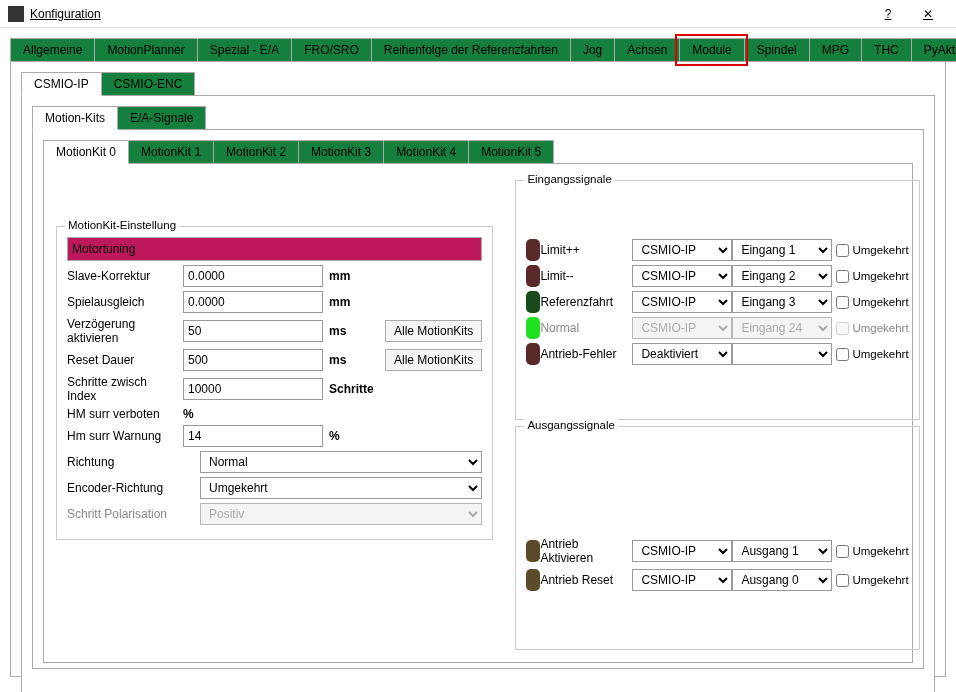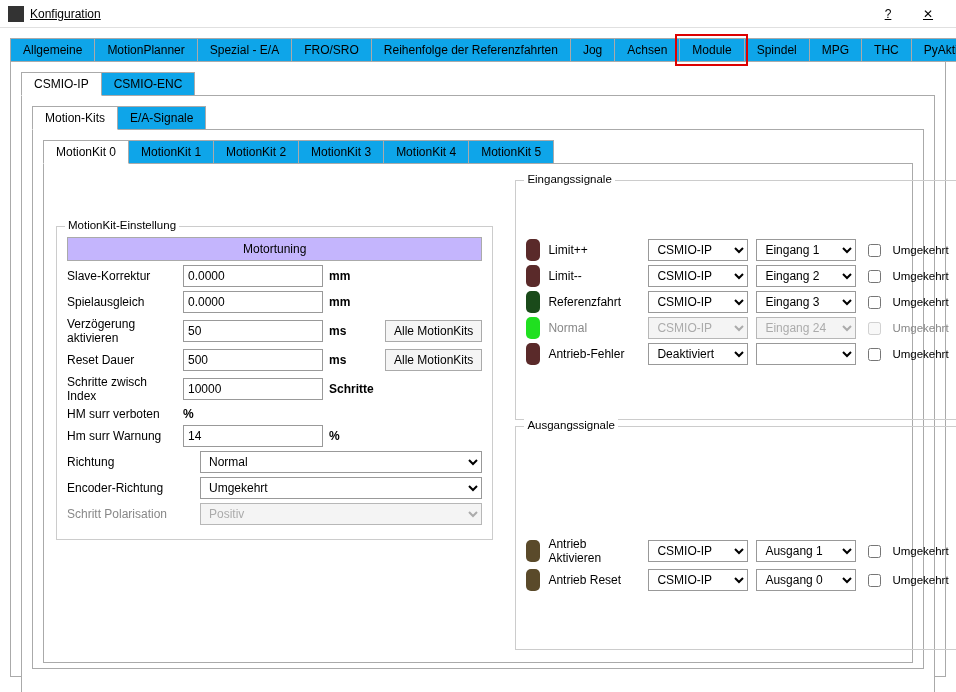--- a/index.html
+++ b/index.html
@@ -3,36 +3,36 @@
 <meta charset="utf-8">
 <style>
 * { box-sizing: border-box; font-family: 'Segoe UI', Tahoma, sans-serif; font-size: 12px; }
 body { margin: 0; background: #fff; width: 956px; height: 692px; overflow: hidden; }
 .titlebar { height: 28px; display: flex; align-items: center; padding: 0 8px; border-bottom: 1px solid #e0e0e0; text-decoration: underline; }
 .titlebar .icon { width: 16px; height: 16px; background: #333; margin-right: 6px; }
 .titlebar .title { flex: 1; }
 .titlebar .tb-btn { width: 40px; height: 28px; display: flex; align-items: center; justify-content: center; cursor: pointer; }
 .content { padding: 10px; }
 .tabrow { display: flex; position: relative; }
-.tab { padding: 4px 12px; border: 1px solid #aaa; background: #0ea5e9; cursor: pointer; margin-right: -1px; position: relative; white-space: nowrap; }
+.tab { padding: 4px 12px; border: 1px solid #aaa; background: #15803d; cursor: pointer; margin-right: -1px; position: relative; white-space: nowrap; }
 .tab.active { background: #fff; border-bottom: 1px solid #fff; z-index: 2; }
 .tab-highlight { border: 2px solid #d00; pointer-events: none; position: absolute; z-index: 10; }
 .tabpanel { border: 1px solid #aaa; margin-top: -1px; padding: 10px; background: #fff; }
 .fieldset { border: 1px solid #ccc; margin: 6px 2px; padding: 10px; position: relative; }
 .fieldset-title { position: absolute; top: -8px; left: 8px; background: #fff; padding: 0 3px; font-size: 11.5px; }
 .two-col { display: flex; gap: 18px; }
 .col { flex: 1; }
-.button-wide { display: block; width: 100%; padding: 4px; border: 1px solid #aaa; background: #c4b5fd; margin-bottom: 4px; text-align: center; cursor: pointer; }
+.button-wide { display: block; width: 100%; padding: 4px; border: 1px solid #aaa; background: #be185d; margin-bottom: 4px; text-align: left; cursor: pointer; }
 .form-row { display: flex; align-items: center; margin: 4px 0; gap: 6px; }
 .form-row .lbl { width: 110px; }
 .form-row input[type=text] { width: 140px; padding: 3px 4px; border: 1px solid #999; }
 .form-row .unit { width: 44px; font-weight: bold; }
 .form-row select { border: 1px solid #999; padding: 2px 4px; background: #fff; margin-left: 17px; }
 .small-btn { padding: 3px 8px; border: 1px solid #aaa; background: #f5f5f5; cursor: pointer; white-space: nowrap; }
-.signal-row { display: flex; align-items: center; gap: 8px; margin: 4px 0; }
+.signal-row { display: flex; align-items: center; gap: 0; margin: 4px 0; }
 .led { width: 14px; height: 22px; border-radius: 5px; flex-shrink: 0; }
 .signal-row .sig-lbl { width: 92px; }
 .signal-row select { width: 100px; border: 1px solid #999; padding: 2px 4px; background: #fff; }
 .signal-row input[type=checkbox] { }
 .signal-row.disabled { color: #888; }
 .signal-row.disabled select { background: #f0f0f0; color: #888; }
 .chk-lbl { font-size: 11.5px; }
 </style>
 </head>
 <body>

